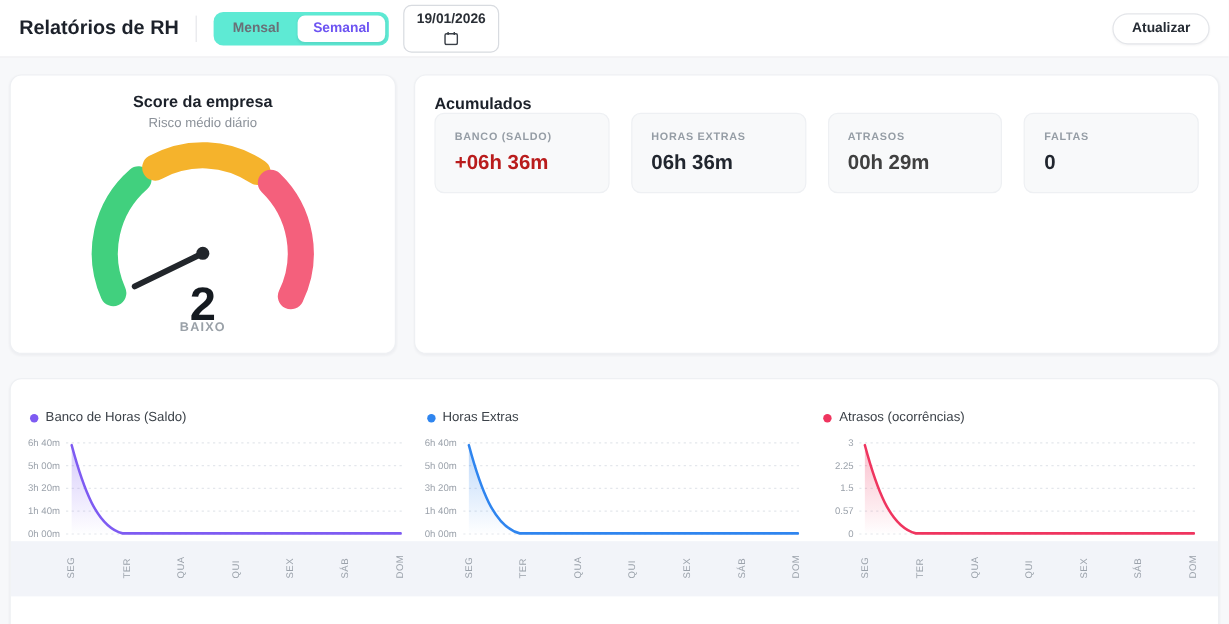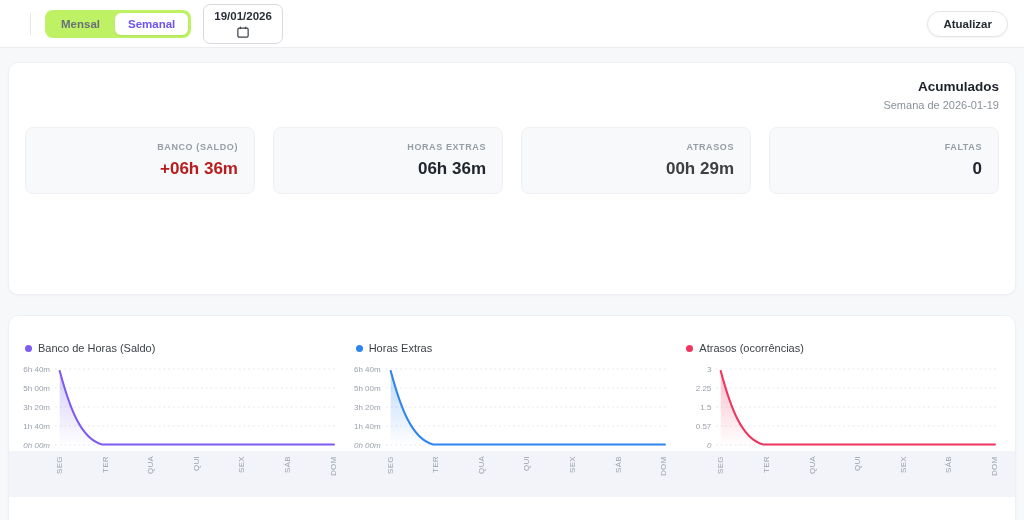--- a/index.html
+++ b/index.html
@@ -3,90 +3,105 @@
 <meta charset="utf-8">
 <style>
   * { margin:0; padding:0; box-sizing:border-box; }
   html,body { width:1024px; height:520px; overflow:hidden; }
   body { font-family:"Liberation Sans", sans-serif; background:#f7f8fa; color:#21262e; -webkit-font-smoothing:antialiased; }
 
   
   .topbar { height:48px; background:#fff; border-bottom:1px solid #ededf1; display:flex; align-items:center; padding:0 16px; }
   .topbar h1 { font-size:16.5px; font-weight:700; color:#1c212a; }
   .vdiv { width:1px; height:22px; background:#e5e7ea; margin:0 14px; }
-  .toggle { background:#bef264; border-radius:8px; padding:3px; display:flex; gap:2px; }
+  .toggle { background:#5eead4; border-radius:8px; padding:3px; display:flex; gap:2px; }
   .toggle button { border:none; background:transparent; font-family:inherit; font-size:11.5px; font-weight:600; color:#697077; padding:5px 13px; border-radius:6px; cursor:pointer; }
   .toggle button.active { background:#fff; color:#6d54f2; box-shadow:0 1px 2px rgba(16,24,40,.08); }
   .datebox { margin-left:12px; border:1px solid #d8dbe0; border-radius:7px; background:#fff; padding:5px 10px; font-size:11.5px; font-weight:600; color:#2a2f36; display:flex; align-items:center; gap:4px; cursor:pointer;flex-direction:column; }
   .spacer { flex:1; }
   .refresh { border:1px solid #e3e5e9; background:#fff; border-radius:16px; padding:6px 15px; font-family:inherit; font-size:11.5px; font-weight:600; color:#252b33; box-shadow:0 1px 2px rgba(16,24,40,.05); cursor:pointer; }
 
   
   .row1 { display:flex; gap:15px; padding:14px 8px 0 8px; }
-  .card { background:#fff; border:1px solid #eef0f3; border-radius:10px; box-shadow:0 1px 2px rgba(16,24,40,.04);text-align:right; }
+  .card { background:#fff; border:1px solid #eef0f3; border-radius:10px; box-shadow:0 1px 2px rgba(16,24,40,.04); }
   .card-title { font-size:13.5px; font-weight:700; color:#1c212a; }
   .card-sub { font-size:11px; color:#8b9199; margin-top:5px; }
 
   .score-card { width:322px; flex:none; height:233px; padding:14px; text-align:center; }
   .gauge-wrap { margin-top:4px; }
   .gauge-wrap svg { display:block; margin:0 auto; }
   .score-level { font-size:10.5px; font-weight:700; letter-spacing:1px; color:#9aa1a8; margin-top:-4px; }
 
   .acc-card { flex:1; height:233px; padding:16px; }
-  .stats { margin-top:16px; display:grid; grid-template-columns:repeat(4,1fr); gap:18px; }
+  .stats { margin-top:0; display:grid; grid-template-columns:repeat(4,1fr); gap:18px; }
   .stat { background:#f8f9fa; border:1px solid #eef0f3; border-radius:8px; padding:14px 16px; }
   .stat .lbl { font-size:9px; font-weight:700; letter-spacing:.6px; color:#959da5; }
   .stat .val { font-size:17px; font-weight:800; margin-top:7px; }
 
   
   .row2 { padding:0 8px; margin-top:20px; }
   .evo-card { overflow:hidden; padding-top:14px; height:240px; }
   .evo-head { padding:0 16px; }
   .charts { margin-top:12px; display:grid; grid-template-columns:repeat(3,1fr); gap:18px; padding:0 16px; }
   .legend { display:flex; align-items:center; gap:6px; font-size:11px; color:#3c4249; }
   .dot { width:7px; height:7px; border-radius:50%; flex:none; }
   .plot { display:flex; margin-top:10px; }
   .ylabels { width:30px; flex:none; position:relative; height:86px; }
   .ylabels span { position:absolute; right:5px; transform:translateY(-50%); font-size:8px; color:#9ba2ab; white-space:nowrap; }
   .ylabels span:nth-child(1){ top:5.8%; } .ylabels span:nth-child(2){ top:27.9%; }
   .ylabels span:nth-child(3){ top:50%; } .ylabels span:nth-child(4){ top:72.1%; }
-  .ylabels span:nth-child(5){ top:94.2%;font-style:italic; }
+  .ylabels span:nth-child(5){ top:94.2%; }
   .plot svg { flex:1; height:86px; width:100%; }
 
   .xstrip { margin-top:1px; background:#f2f4f9; padding:5px 16px 0 16px; height:46px; display:grid; grid-template-columns:repeat(3,1fr); gap:18px; }
   .xgroup { padding-left:30px; display:flex; justify-content:space-between; }
   .xgroup span { writing-mode:vertical-rl; transform:rotate(180deg); font-size:8px; color:#9ba2ab; letter-spacing:.3px; height:26px; }
 </style>
 </head>
 <body>
 
 <div class="topbar">
+  <h1>Relatórios de RH</h1>
   <div class="vdiv"></div>
   <div class="toggle">
     <button>Mensal</button>
     <button class="active">Semanal</button>
   </div>
   <div class="datebox">
     <span>19/01/2026</span>
     <svg width="12" height="12" viewBox="0 0 14 14">
       <rect x="1" y="2.5" width="12" height="10.5" rx="1.5" fill="none" stroke="#3a4048" stroke-width="1.4"></rect>
       <line x1="4" y1="0.8" x2="4" y2="3.6" stroke="#3a4048" stroke-width="1.4"></line>
       <line x1="10" y1="0.8" x2="10" y2="3.6" stroke="#3a4048" stroke-width="1.4"></line>
     </svg>
   </div>
   <div class="spacer"></div>
   <button class="refresh">Atualizar</button>
 </div>
 
 <div class="row1">
 
+  <div class="card score-card">
+    <div class="card-title">Score da empresa</div>
+    <div class="card-sub">Risco médio diário</div>
+    <div class="gauge-wrap">
+      <svg width="196" height="158" viewBox="20 20 180 145">
+        <path d="M 41.5 140.5 A 75 75 0 0 1 60.8 53.4" fill="none" stroke-width="20" stroke-linecap="round" stroke="#41d07e"></path>
+        <path d="M 73.6 44.4 A 75 75 0 0 1 151.9 47.8" fill="none" stroke-width="20" stroke-linecap="round" stroke="#f5b32c"></path>
+        <path d="M 162.1 56.1 A 75 75 0 0 1 177.4 142.9" fill="none" stroke-width="20" stroke-linecap="round" stroke="#f4607c"></path>
+        <line x1="110" y1="110" x2="57.9" y2="135.4" stroke="#22262b" stroke-width="4.5" stroke-linecap="round"></line>
+        <circle cx="110" cy="110" r="5" fill="#22262b"></circle>
+        <text x="110" y="161" text-anchor="middle" font-size="36" font-weight="800" fill="#151a20">2</text>
+      </svg>
+    </div>
+    <div class="score-level">BAIXO</div>
+  </div>
 
   <div class="card acc-card">
     <div class="card-title">Acumulados</div>
-    <div class="card-sub">Semana de 2026-01-19</div>
     <div class="stats">
       <div class="stat">
         <div class="lbl">BANCO (SALDO)</div>
         <div class="val" style="color: #b91c1c;">+06h 36m</div>
       </div>
       <div class="stat">
         <div class="lbl">HORAS EXTRAS</div>
         <div class="val" style="color: rgb(33, 38, 46);">06h 36m</div>
       </div>
       <div class="stat">

